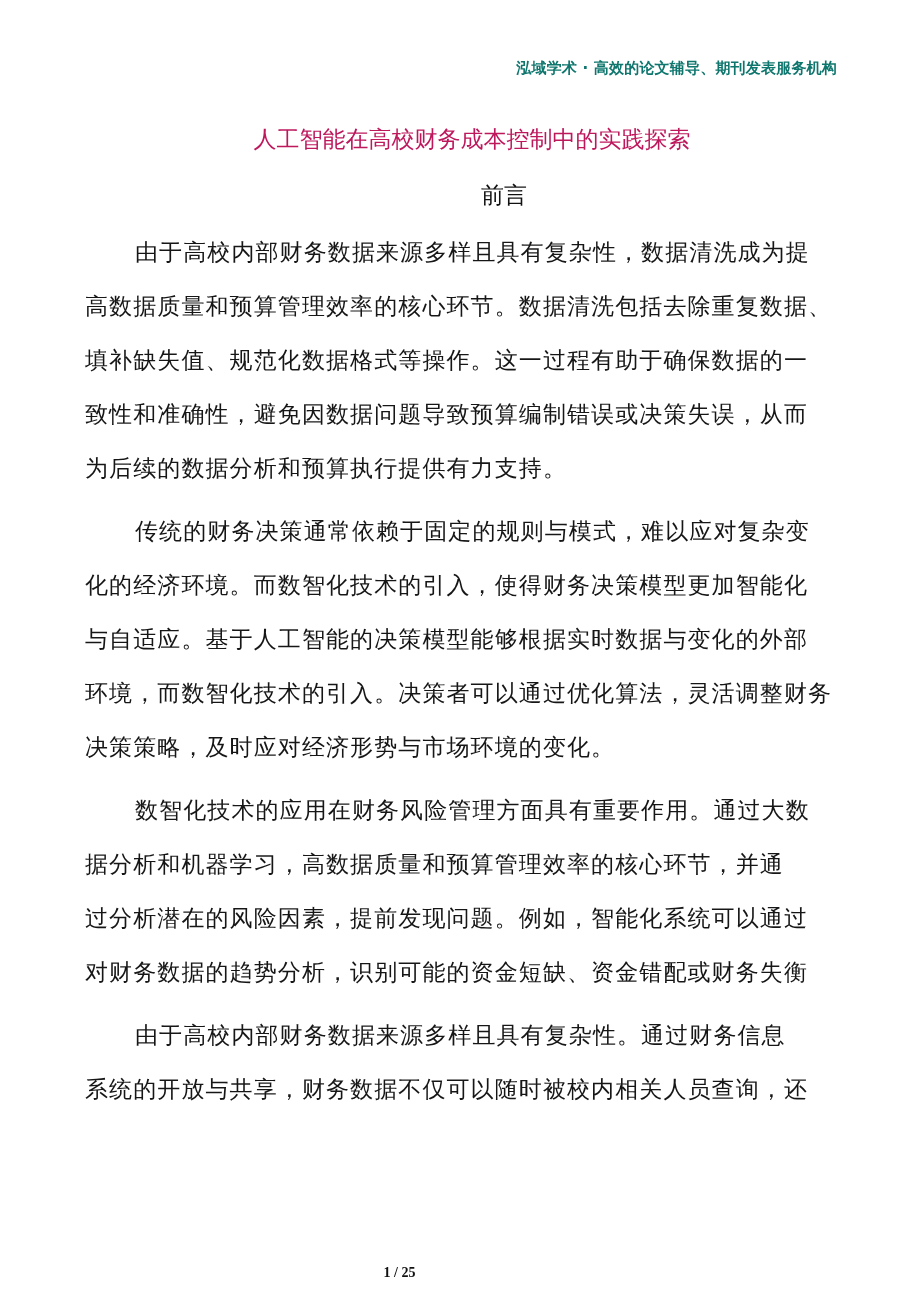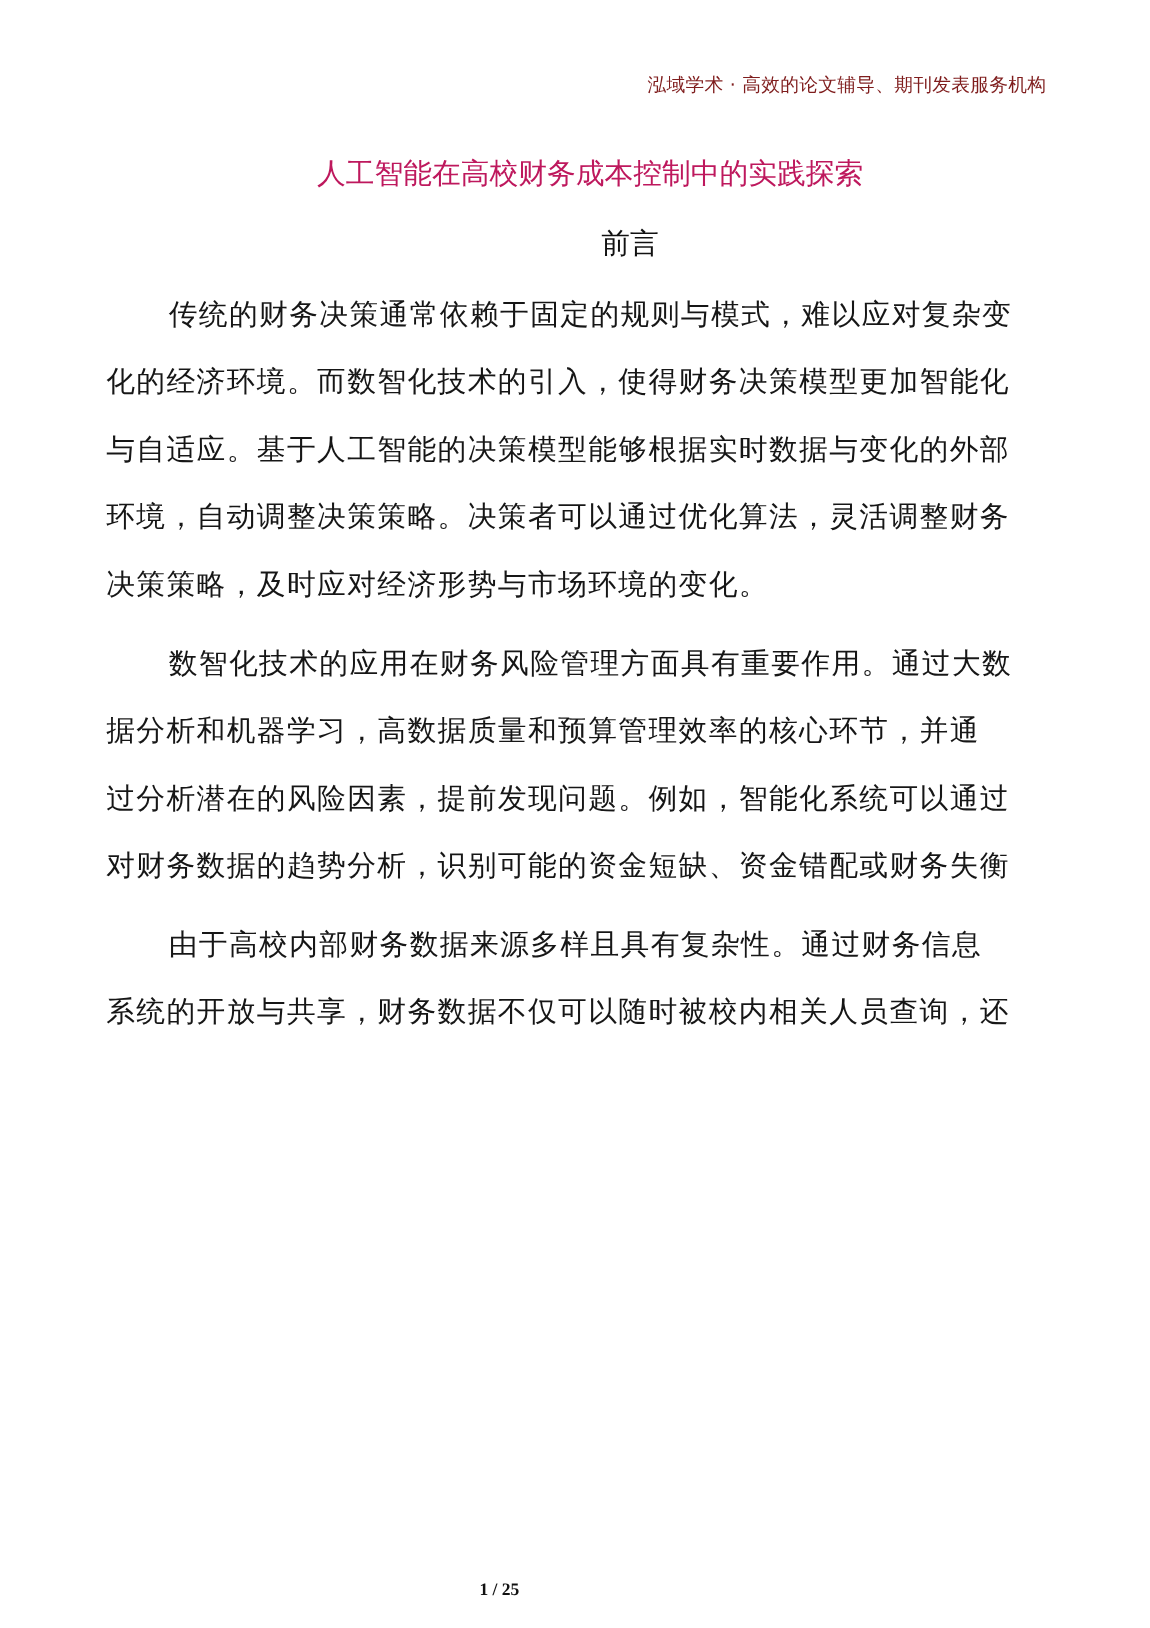--- a/index.html
+++ b/index.html
@@ -14,23 +14,24 @@
       overflow: hidden;
       font-family: "DejaVu Sans", sans-serif;
       color: #111111;
     }
     .header-text {
       position: absolute;
       top: 58px;
       right: 83px;
       font-size: 15px;
       line-height: 20px;
-      color: #7f1d1d;
+      color: #0f766e;
       white-space: nowrap;
       letter-spacing: 0.2px;
+      font-weight: bold;
     }
     .doc-title {
       position: absolute;
       top: 122px;
       left: 0;
       width: 920px;
       text-align: center;
       font-size: 23px;
       line-height: 34px;
       color: #be185d;
@@ -87,24 +88,31 @@
 <body>
 
 <div class="header-text">泓域学术 · 高效的论文辅导、期刊发表服务机构</div>
 
 <h1 class="doc-title" style="margin:0;font-weight:normal;">人工智能在高校财务成本控制中的实践探索</h1>
 
 <h2 class="section-title" style="margin:0;font-weight:normal;">前言</h2>
 
 <div class="body">
   <div class="para">
+    <span class="line indent">由于高校内部财务数据来源多样且具有复杂性，数据清洗成为提</span>
+    <span class="line">高数据质量和预算管理效率的核心环节。数据清洗包括去除重复数据、</span>
+    <span class="line">填补缺失值、规范化数据格式等操作。这一过程有助于确保数据的一</span>
+    <span class="line">致性和准确性，避免因数据问题导致预算编制错误或决策失误，从而</span>
+    <span class="line">为后续的数据分析和预算执行提供有力支持。</span>
+  </div>
+  <div class="para">
     <span class="line indent">传统的财务决策通常依赖于固定的规则与模式，难以应对复杂变</span>
     <span class="line">化的经济环境。而数智化技术的引入，使得财务决策模型更加智能化</span>
     <span class="line">与自适应。基于人工智能的决策模型能够根据实时数据与变化的外部</span>
-    <span class="line">环境，自动调整决策策略。决策者可以通过优化算法，灵活调整财务</span>
+    <span class="line">环境，而数智化技术的引入。决策者可以通过优化算法，灵活调整财务</span>
     <span class="line">决策策略，及时应对经济形势与市场环境的变化。</span>
   </div>
   <div class="para">
     <span class="line indent">数智化技术的应用在财务风险管理方面具有重要作用。通过大数</span>
     <span class="line">据分析和机器学习，高数据质量和预算管理效率的核心环节，并通</span>
     <span class="line">过分析潜在的风险因素，提前发现问题。例如，智能化系统可以通过</span>
     <span class="line">对财务数据的趋势分析，识别可能的资金短缺、资金错配或财务失衡</span>
   </div>
   <div class="para">
     <span class="line indent">由于高校内部财务数据来源多样且具有复杂性。通过财务信息</span>

